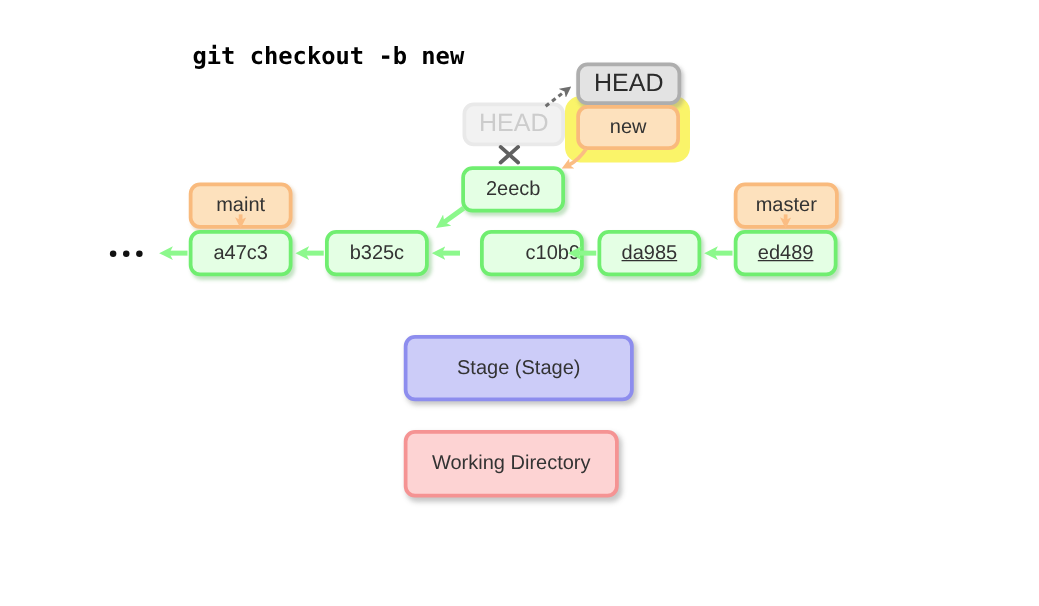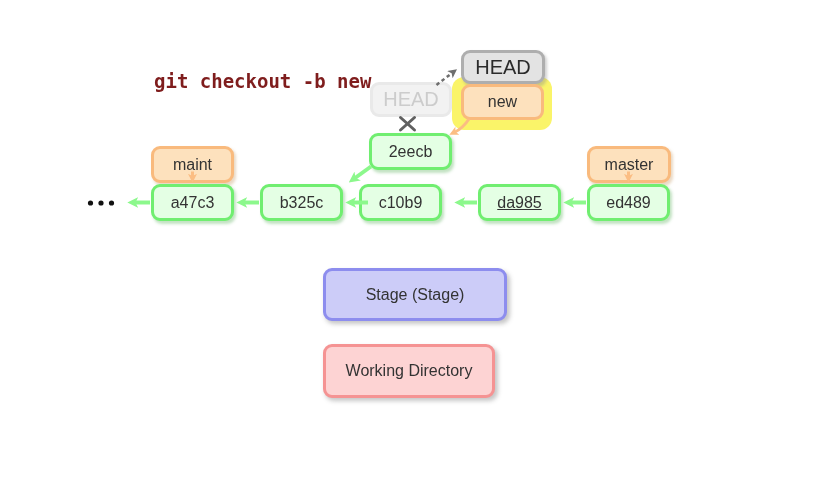--- a/index.html
+++ b/index.html
@@ -14,21 +14,21 @@
     --text-dark:#333333;
   }
   html,body{margin:0;padding:0;background:#ffffff;}
   .canvas{
     position:relative;width:831px;height:485px;background:#ffffff;overflow:hidden;
     font-family:"Liberation Sans","DejaVu Sans",sans-serif;
   }
   .cmd-title{
     position:absolute;left:154px;top:34px;
     font-family:"DejaVu Sans Mono","Liberation Mono",monospace;
-    font-weight:bold;font-size:19px;color:#7f1d1d;white-space:pre;margin-top:36px;
+    font-weight:bold;font-size:19px;color:#000000;white-space:pre;
   }
   .box{
     position:absolute;display:flex;align-items:center;justify-content:center;
     box-sizing:border-box;border-radius:9px;font-size:16px;color:var(--text-dark,#333);
     z-index:1;
   }
   .commit{
     background:var(--commit-fill,#e4ffe4);border:3px solid var(--commit-border,#70ee70);
     box-shadow:2px 2.5px 3px rgba(120,190,120,0.45);
   }
@@ -65,21 +65,21 @@
     background:var(--stage-fill,#ccccf8);border:3.5px solid var(--stage-border,#8d8dee);
   }
   .working{
     left:323px;top:344px;width:172px;height:54px;
     background:var(--working-fill,#fdd3d3);border:3.5px solid var(--working-border,#f59393);
   }
   .maint{left:151px;top:133px;width:83px;height:37px;}
   .master{left:587px;top:133px;width:84px;height:37px;}
   .c-2eecb{left:369px;top:133px;width:83px;height:37px;}
   .row{top:184px;width:83px;height:37px;}
-  .c0{left:151px;text-align:right;} .c1{left:260px;} .c2{left:359px;} .c3{left:478px;text-decoration:underline;} .c4{left:587px;}
+  .c0{left:151px;text-align:right;} .c1{left:260px;} .c2{left:384px;justify-content:flex-end;} .c3{left:478px;text-decoration:underline;} .c4{left:587px;text-decoration:underline;}
   svg.overlay{position:absolute;left:0;top:0;z-index:5;pointer-events:none;}
   .ln-green{stroke:var(--green-arrow,#8cf88c);stroke-width:4;fill:none;}
   .ln-orange{stroke:var(--orange-arrow,#fbbd83);stroke-width:3;fill:none;}
   .ln-gray{stroke:var(--gray-arrow,#6e6e6e);stroke-width:2.5;fill:none;stroke-dasharray:3.5 3;}
   .ln-x{stroke:#606060;stroke-width:3;stroke-linecap:round;fill:none;}
   .m-green{fill:var(--green-arrow,#8cf88c);}
   .m-orange{fill:var(--orange-arrow,#fbbd83);}
   .m-gray{fill:var(--gray-arrow,#6e6e6e);}
   .dot{fill:#111111;}
 </style>

